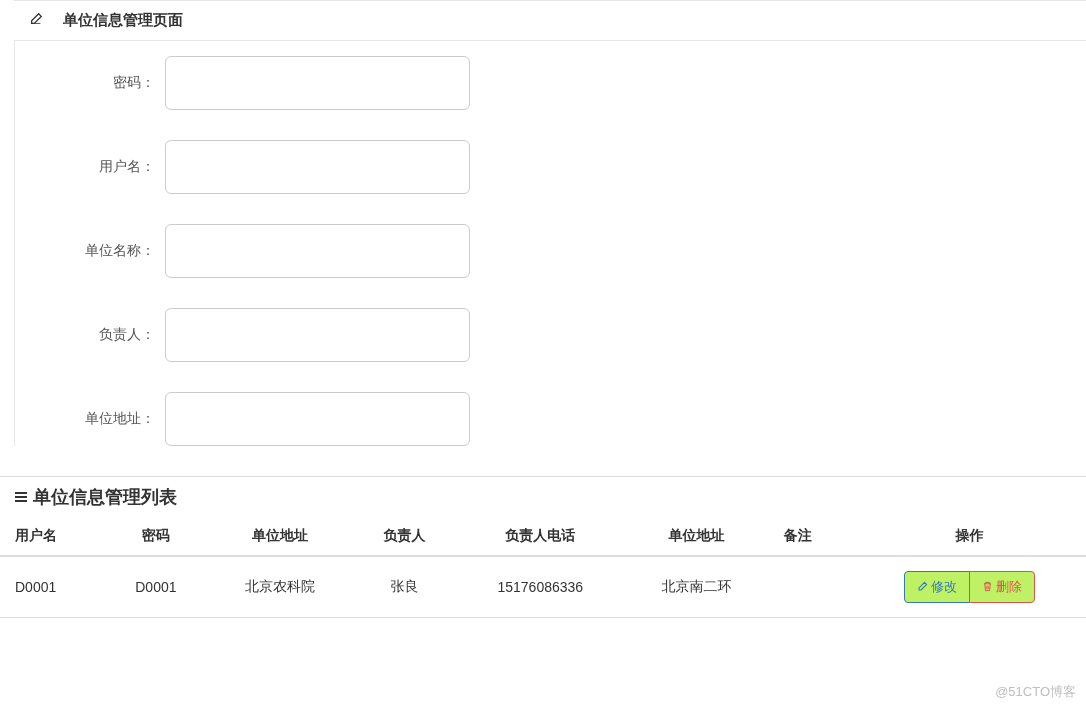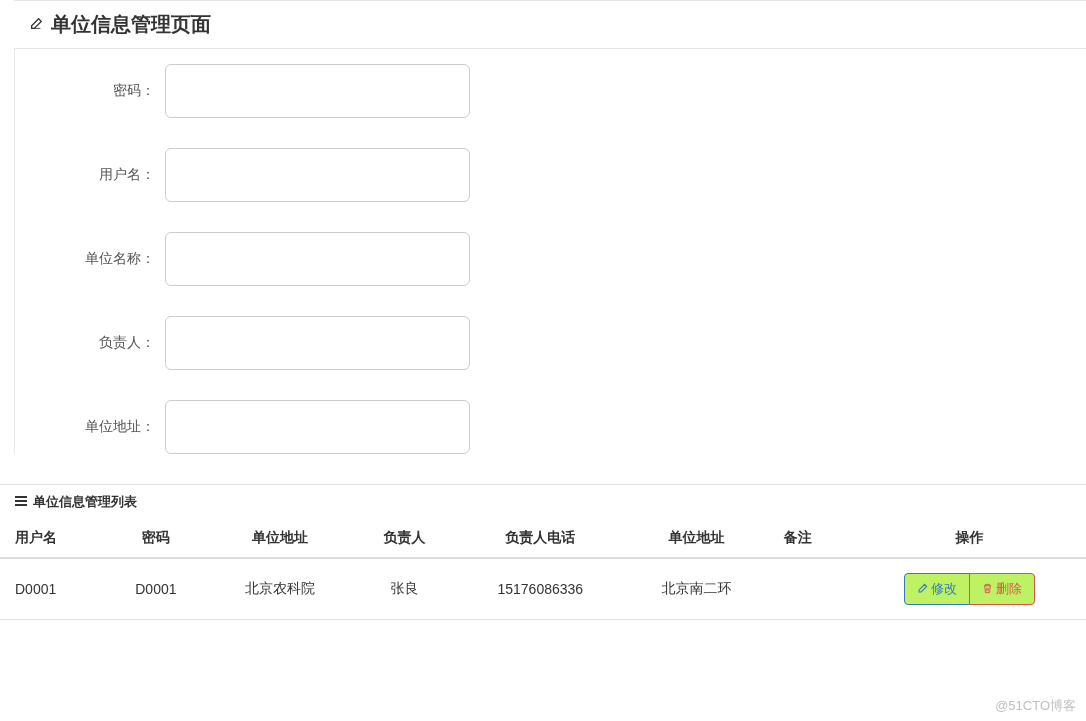--- a/index.html
+++ b/index.html
@@ -17,25 +17,25 @@
       overflow: hidden;
       position: relative;
     }
     .panel {
       margin: 0 0 20px 14px;
       border-top: 1px solid #e7e7e7;
     }
     .panel-heading {
       padding: 10px 15px;
       font-weight: bold;
-      font-size: 20px;
+      font-size: 15px;
       color: #333;
       display: flex;
       align-items: center;
-      gap: 8px;
+      gap: 20px;
     }
     .panel-body {
       padding: 15px 0 0 0;
       border-top: 1px solid #e7e7e7;
       border-left: 1px solid #e7e7e7;
     }
     .form-group {
       display: flex;
       align-items: center;
       margin-bottom: 30px;
@@ -56,21 +56,21 @@
       background: #fff;
       border: 1px solid #ccc;
       border-radius: 6px;
       outline: none;
     }
     .list-section {
       margin-top: 5px;
     }
     .list-heading {
       padding: 8px 15px;
-      font-size: 13px;
+      font-size: 18px;
       font-weight: bold;
       color: #333;
       display: flex;
       align-items: center;
       gap: 6px;
       border-top: 1px solid #ddd;
     }
     .table {
       width: 100%;
       border-collapse: collapse;
@@ -119,21 +119,21 @@
       border-top-left-radius: 0;
       border-bottom-left-radius: 0;
       margin-left: -1px;
     }
     .icon {
       display: inline-block;
       font-style: normal;
     }
     .watermark {
       position: absolute;
-      bottom: 6px;
+      bottom: 20px;
       right: 10px;
       color: #bfbfbf;
       font-size: 13px;
     }
   </style>
 </head>
 <body>
 
 <div class="panel">
   <div class="panel-heading">

